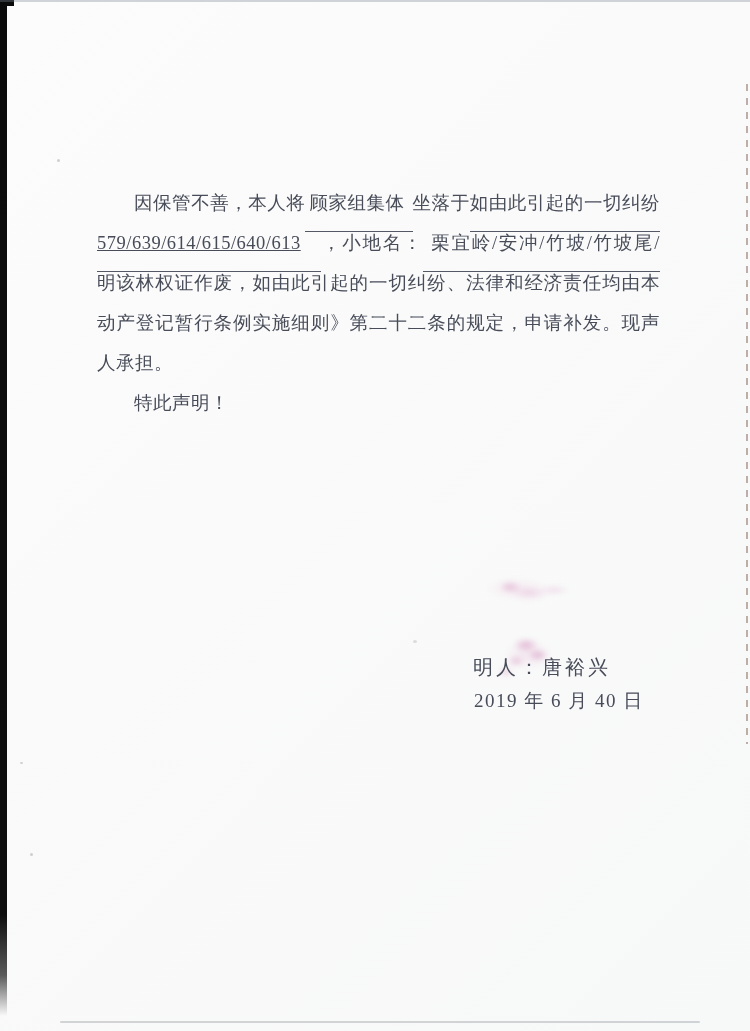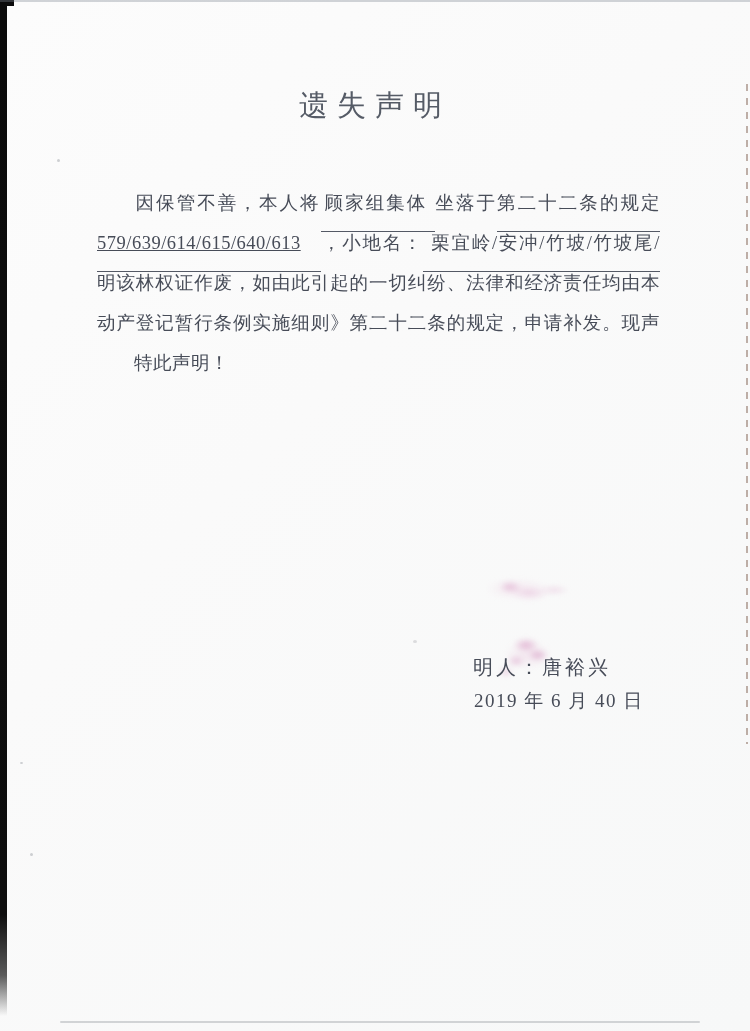--- a/index.html
+++ b/index.html
@@ -82,42 +82,44 @@
   <div class="edge-right-dashed"></div>
   <div class="edge-bottom"></div>
   <div class="speck sp1"></div>
   <div class="speck sp2"></div>
   <div class="speck sp3"></div>
   <div class="speck sp4"></div>
 
   <div class="smudge smudge-a"></div>
   <div class="smudge smudge-b"></div>
 
-  <div class="doc-title">遗失声明</div>
 
   <div class="body-text">
 
     <div class="line just">
-      <span class="ind"></span><span>因保管不善，本人将</span><span class="u" style="padding-left:4px;padding-right:8px;">顾家组集体</span><span>坐落于</span><span class="u">第二十二条的规定</span>
+      <span class="ind"></span><span>因保管不善，本人将</span><span class="u" style="padding-left:4px;padding-right:8px;">顾家组集体</span><span>坐落于</span><span class="u">如由此引起的一切纠纷</span>
     </div>
 
 
     <div class="line just">
       <span class="u" style="padding-right:20px;text-decoration:underline;">579/639/614/615/640/613</span><span>，小地名：</span><span class="u" style="padding-left:8px;margin-top:8px;">栗宜岭/安冲/竹坡/竹坡尾/</span>
     </div>
 
 
     <div class="line just">
       <span>明该林权证作废，如由此引起的一切纠纷、法律和经济责任均由本</span>
     </div>
 
     <div class="line just">
       <span>动产登记暂行条例实施细则》第二十二条的规定，申请补发。现声</span>
     </div>
 
+    <div class="line">
+      <span>人承担。</span>
+    </div>
 
     <div class="line">
       <span class="ind"></span><span>特此声明！</span>
     </div>
 
   </div>
 
   <div class="sig">明人：唐裕兴</div>
 
   <div class="date">2019 年 6 月 40 日</div>

